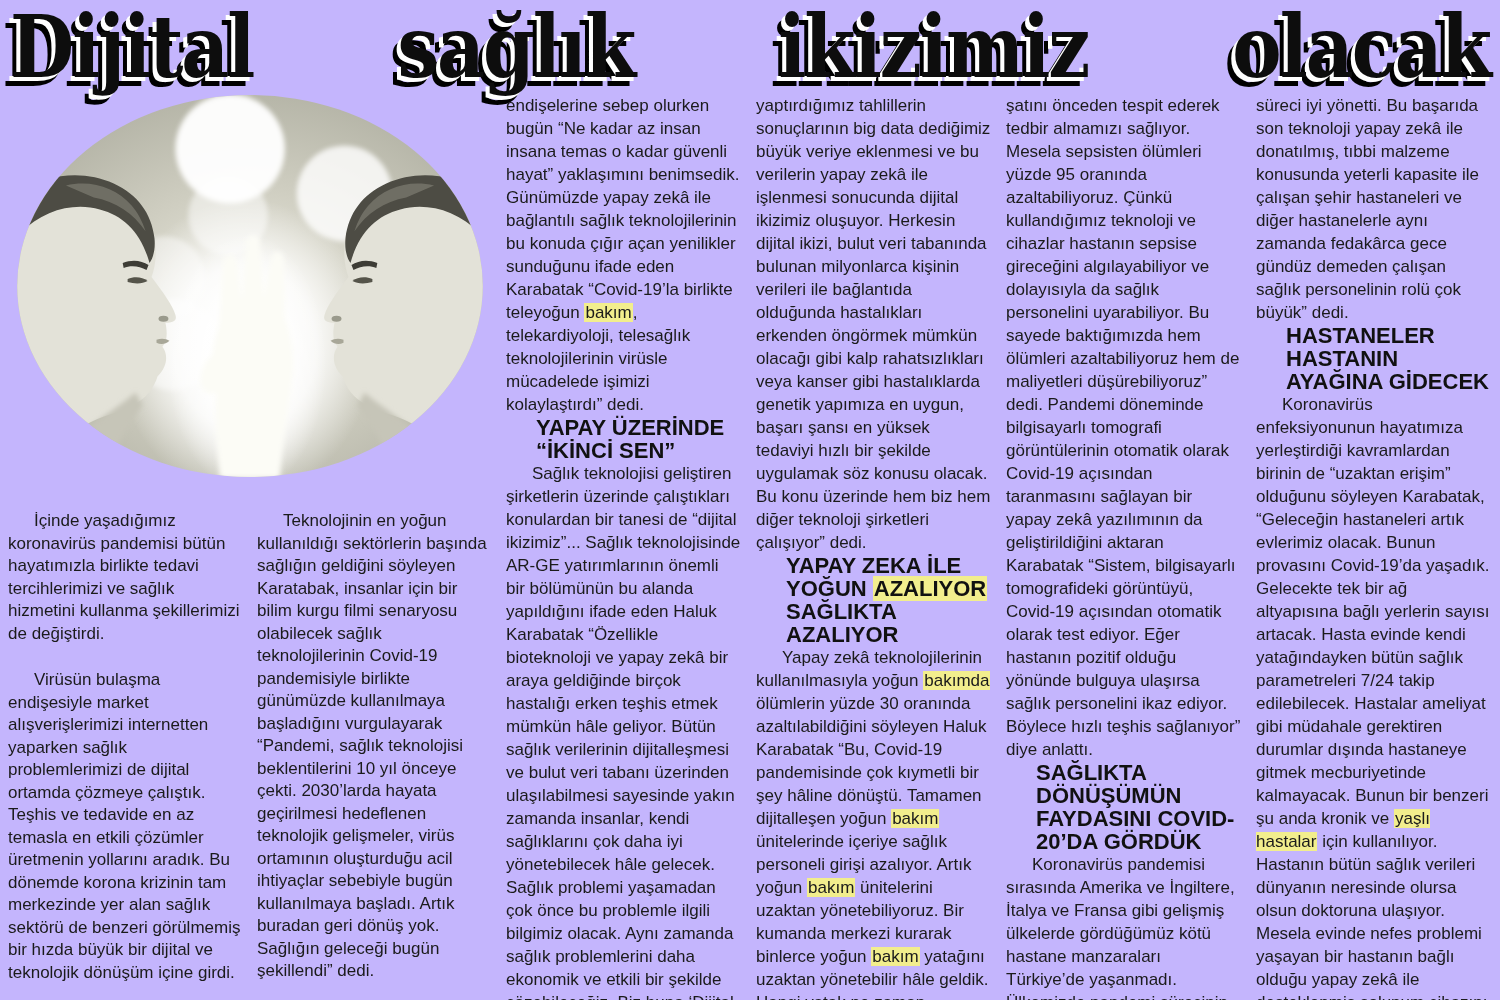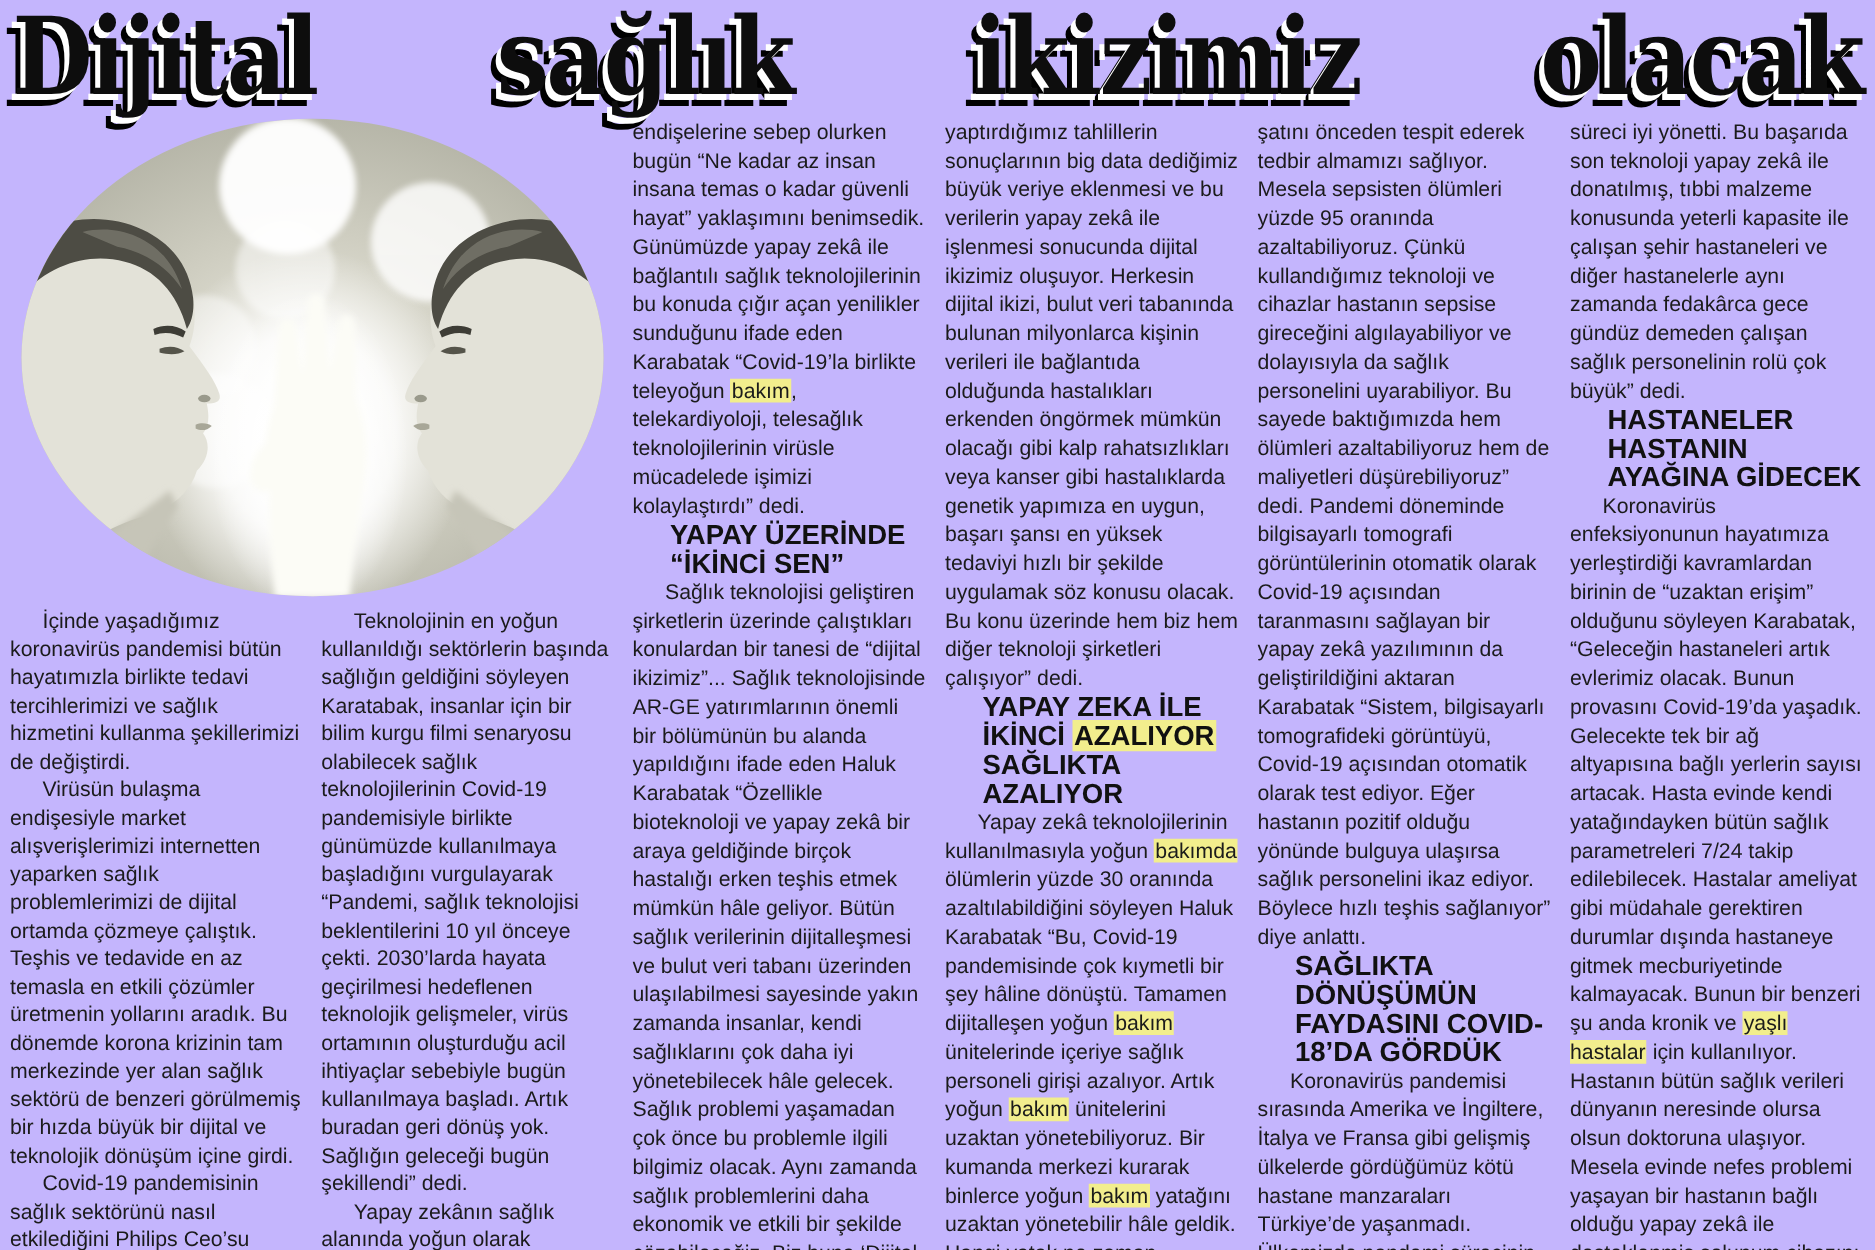--- a/index.html
+++ b/index.html
@@ -28,21 +28,21 @@
   }
   .left-group{flex:0 0 484px;width:484px;display:flex;flex-direction:column;}
   .photo{margin:0;height:384px;display:flex;justify-content:center;align-items:flex-start;}
   .left-cols{flex:1;display:flex;gap:14px;overflow:hidden;margin-top:8px;}
   .left-cols .col{flex:1 1 0;}
   .col{overflow:hidden;}
   .col.tall{flex:1 1 0;}
 
   
   .para{margin:0;font-size:17px;line-height:23px;text-align:left;}
-  .left-cols .para{line-height:22.5px;}
+  .left-cols .para{line-height:22.5px;margin-top:24px;}
   .para.indent{text-indent:26px;}
   .subhead{
     margin:0;padding-left:30px;font-size:22px;line-height:23px;
     font-weight:bold;color:#111;
   }
   mark.hl{background:#f2ee8d;color:inherit;padding:0 1px;}
 </style>
 </head>
 <body>
 
@@ -117,26 +117,26 @@
       </div>
     </section>
 
     <div class="col tall">
         <p class="para"><span>endişelerine sebep olurken bugün “Ne kadar az insan insana temas o kadar güvenli hayat” yaklaşımını benimsedik. Günümüzde yapay zekâ ile bağlantılı sağlık teknolojilerinin bu konuda çığır açan yenilikler sunduğunu ifade eden Karabatak “Covid-19’la birlikte teleyoğun </span><mark class="hl">bakım</mark><span>, telekardiyoloji, telesağlık teknolojilerinin virüsle mücadelede işimizi kolaylaştırdı” dedi.</span></p>
         <h3 class="subhead"><span>YAPAY ÜZERİNDE “İKİNCİ SEN”</span></h3>
         <p class="para indent"><span>Sağlık teknolojisi geliştiren şirketlerin üzerinde çalıştıkları konulardan bir tanesi de “dijital ikizimiz”... Sağlık teknolojisinde AR-GE yatırımlarının önemli bir bölümünün bu alanda yapıldığını ifade eden Haluk Karabatak “Özellikle bioteknoloji ve yapay zekâ bir araya geldiğinde birçok hastalığı erken teşhis etmek mümkün hâle geliyor. Bütün sağlık verilerinin dijitalleşmesi ve bulut veri tabanı üzerinden ulaşılabilmesi sayesinde yakın zamanda insanlar, kendi sağlıklarını çok daha iyi yönetebilecek hâle gelecek. Sağlık problemi yaşamadan çok önce bu problemle ilgili bilgimiz olacak. Aynı zamanda sağlık problemlerini daha ekonomik ve etkili bir şekilde çözebileceğiz. Biz buna ‘Dijital İkizimiz’ diyoruz. Hayatımız boyunca çektirdiğimiz MR, tomografi görüntülemelerinin,</span></p>
       </div>
     <div class="col tall">
         <p class="para"><span>yaptırdığımız tahlillerin sonuçlarının big data dediğimiz büyük veriye eklenmesi ve bu verilerin yapay zekâ ile işlenmesi sonucunda dijital ikizimiz oluşuyor. Herkesin dijital ikizi, bulut veri tabanında bulunan milyonlarca kişinin verileri ile bağlantıda olduğunda hastalıkları erkenden öngörmek mümkün olacağı gibi kalp rahatsızlıkları veya kanser gibi hastalıklarda genetik yapımıza en uygun, başarı şansı en yüksek tedaviyi hızlı bir şekilde uygulamak söz konusu olacak. Bu konu üzerinde hem biz hem diğer teknoloji şirketleri çalışıyor” dedi.</span></p>
-        <h3 class="subhead"><span>YAPAY ZEKA İLE İKİNCİ </span><mark class="hl">AZALIYOR</mark><span> SAĞLIKTA AZALIYOR</span></h3>
+        <h3 class="subhead"><span>YAPAY ZEKA İLE YOĞUN </span><mark class="hl">AZALIYOR</mark><span> SAĞLIKTA AZALIYOR</span></h3>
         <p class="para indent"><span>Yapay zekâ teknolojilerinin kullanılmasıyla yoğun </span><mark class="hl">bakımda</mark><span> ölümlerin yüzde 30 oranında azaltılabildiğini söyleyen Haluk Karabatak “Bu, Covid-19 pandemisinde çok kıymetli bir şey hâline dönüştü. Tamamen dijitalleşen yoğun </span><mark class="hl">bakım</mark><span> ünitelerinde içeriye sağlık personeli girişi azalıyor. Artık yoğun </span><mark class="hl">bakım</mark><span> ünitelerini uzaktan yönetebiliyoruz. Bir kumanda merkezi kurarak binlerce yoğun </span><mark class="hl">bakım</mark><span> yatağını uzaktan yönetebilir hâle geldik. Hangi yatak ne zaman boşalacak, ne zaman yeni hasta alınabilir hâle gelecek bunu öngörebiliyoruz. Yapay zekâ, hastanın gidi-</span></p>
       </div>
     <div class="col tall">
         <p class="para"><span>şatını önceden tespit ederek tedbir almamızı sağlıyor. Mesela sepsisten ölümleri yüzde 95 oranında azaltabiliyoruz. Çünkü kullandığımız teknoloji ve cihazlar hastanın sepsise gireceğini algılayabiliyor ve dolayısıyla da sağlık personelini uyarabiliyor. Bu sayede baktığımızda hem ölümleri azaltabiliyoruz hem de maliyetleri düşürebiliyoruz” dedi. Pandemi döneminde bilgisayarlı tomografi görüntülerinin otomatik olarak Covid-19 açısından taranmasını sağlayan bir yapay zekâ yazılımının da geliştirildiğini aktaran Karabatak “Sistem, bilgisayarlı tomografideki görüntüyü, Covid-19 açısından otomatik olarak test ediyor. Eğer hastanın pozitif olduğu yönünde bulguya ulaşırsa sağlık personelini ikaz ediyor. Böylece hızlı teşhis sağlanıyor” diye anlattı.</span></p>
-        <h3 class="subhead"><span>SAĞLIKTA DÖNÜŞÜMÜN FAYDASINI COVID-18’DA GÖRDÜK</span></h3>
+        <h3 class="subhead"><span>SAĞLIKTA DÖNÜŞÜMÜN FAYDASINI COVID-20’DA GÖRDÜK</span></h3>
         <p class="para indent"><span>Koronavirüs pandemisi sırasında Amerika ve İngiltere, İtalya ve Fransa gibi gelişmiş ülkelerde gördüğümüz kötü hastane manzaraları Türkiye’de yaşanmadı. Ülkemizde pandemi sürecinin iyi yönetilmesinde Türkiye’nin başlattığı sağlıkta dönüşüm projesi çerçevesinde hastanelerin yenilenmesi, şehir hastanelerinin açılması, hem devlet hem de özel hastanelerin</span></p>
       </div>
     <div class="col tall">
         <p class="para"><span>süreci iyi yönetti. Bu başarıda son teknoloji yapay zekâ ile donatılmış, tıbbi malzeme konusunda yeterli kapasite ile çalışan şehir hastaneleri ve diğer hastanelerle aynı zamanda fedakârca gece gündüz demeden çalışan sağlık personelinin rolü çok büyük” dedi.</span></p>
         <h3 class="subhead"><span>HASTANELER HASTANIN AYAĞINA GİDECEK</span></h3>
         <p class="para indent"><span>Koronavirüs enfeksiyonunun hayatımıza yerleştirdiği kavramlardan birinin de “uzaktan erişim” olduğunu söyleyen Karabatak, “Geleceğin hastaneleri artık evlerimiz olacak. Bunun provasını Covid-19’da yaşadık. Gelecekte tek bir ağ altyapısına bağlı yerlerin sayısı artacak. Hasta evinde kendi yatağındayken bütün sağlık parametreleri 7/24 takip edilebilecek. Hastalar ameliyat gibi müdahale gerektiren durumlar dışında hastaneye gitmek mecburiyetinde kalmayacak. Bunun bir benzeri şu anda kronik ve </span><mark class="hl">yaşlı hastalar</mark><span> için kullanılıyor. Hastanın bütün sağlık verileri dünyanın neresinde olursa olsun doktoruna ulaşıyor. Mesela evinde nefes problemi yaşayan bir hastanın bağlı olduğu yapay zekâ ile desteklenmiş solunum cihazını uzaktan yönetebiliyoruz. Doktor uzaktan erişimle verdiği talimatlarla hastanın nefes problemi ile ilgili bütün düzenlemeleri yapabiliyor. Hasta problem yaşadığında sistem doktora uyarı gönderi-</span></p>
       </div>
 
   </main>
 </div>

